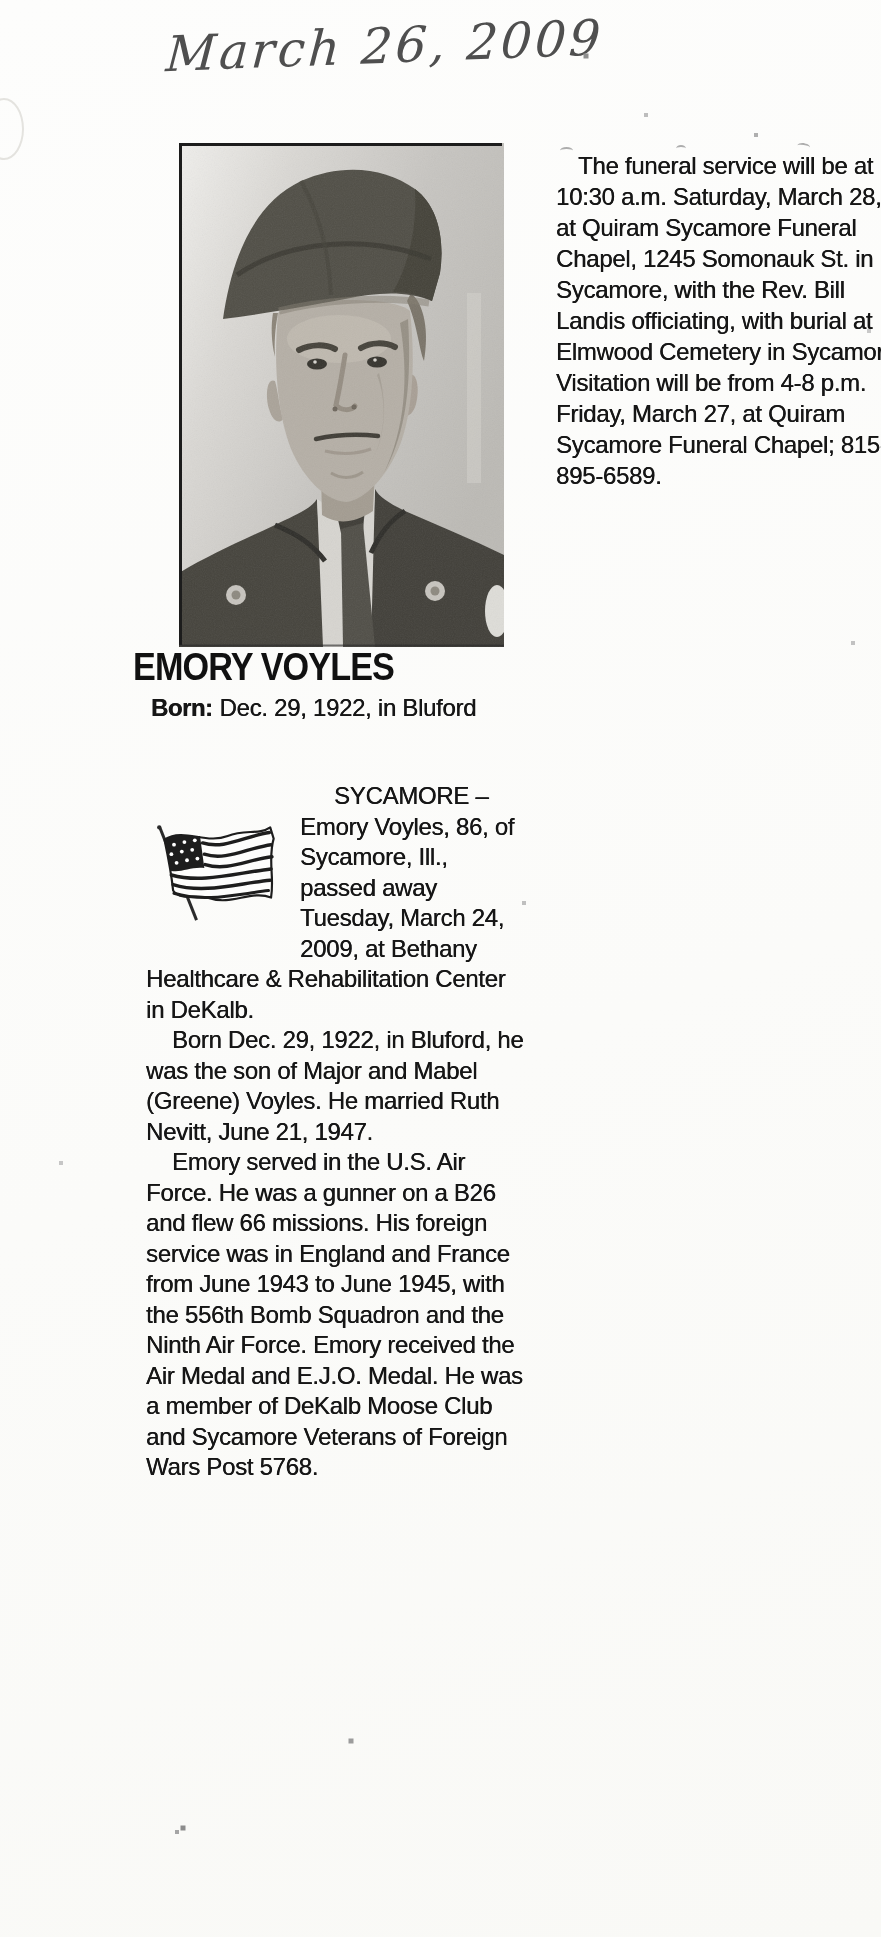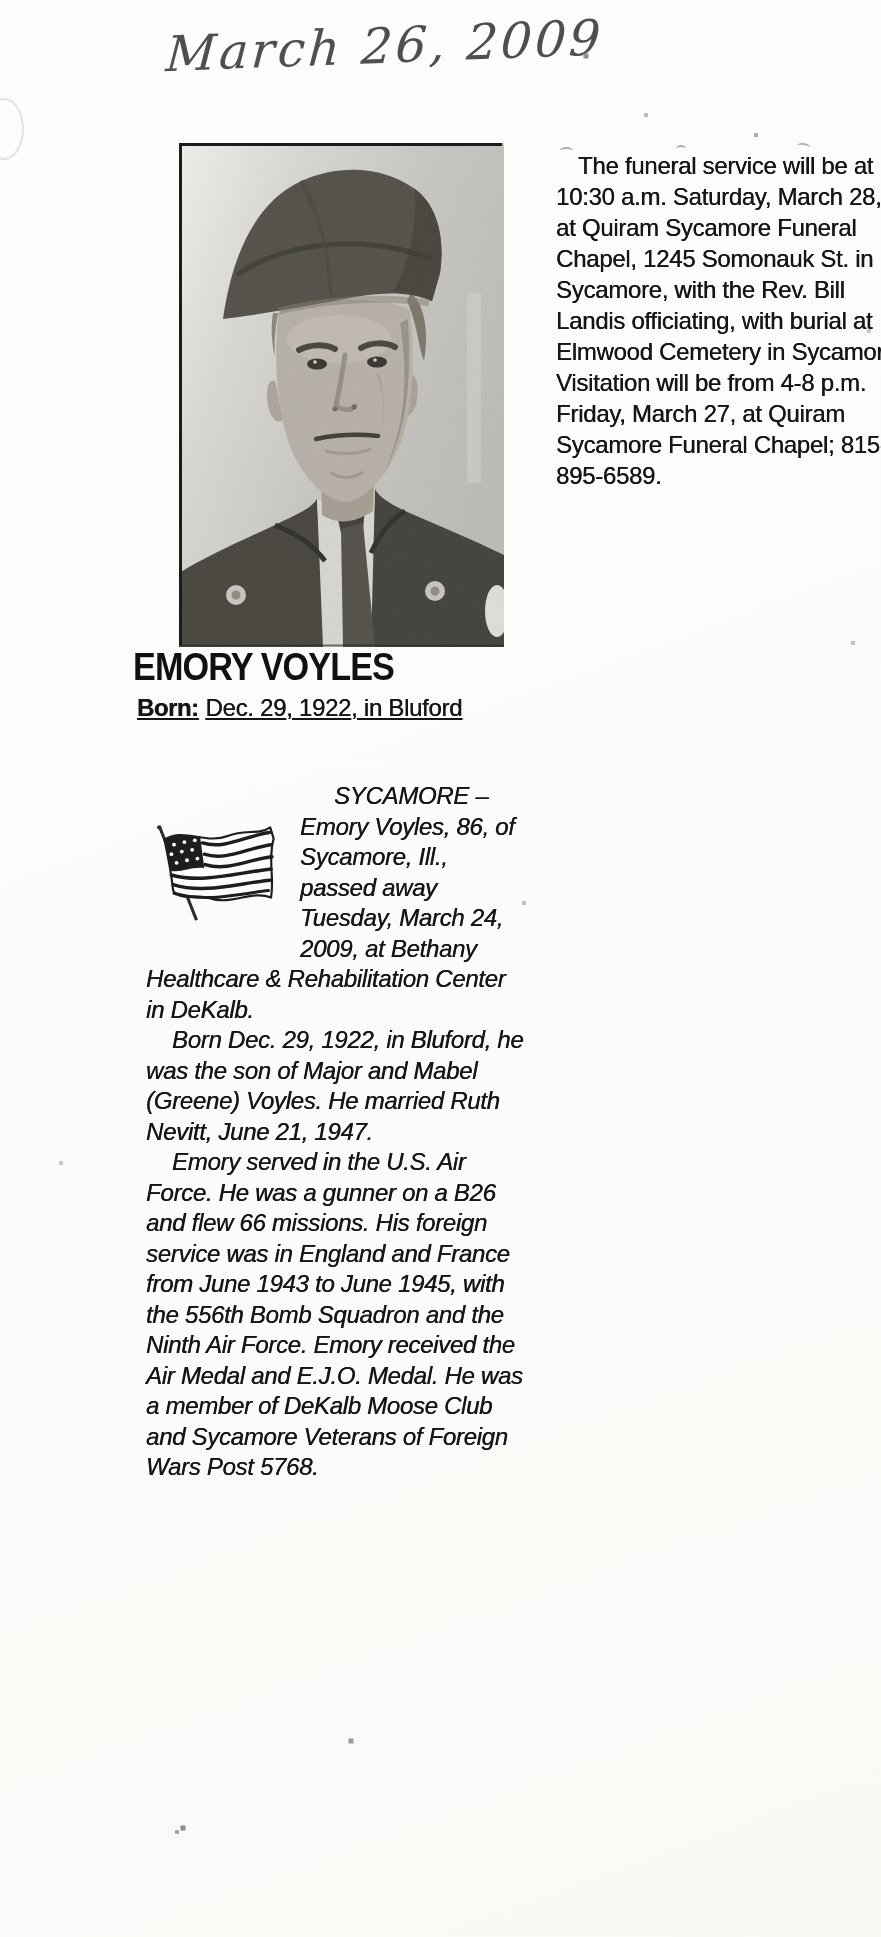--- a/index.html
+++ b/index.html
@@ -36,29 +36,29 @@
     font-size:38px;font-weight:700;letter-spacing:-1px;white-space:nowrap;
     transform:scaleX(0.9);transform-origin:left top;
     color:#111;
   }
   
   .vitals{
     position:absolute;left:134px;top:692px;width:400px;
     font-size:24px;line-height:31px;letter-spacing:-0.3px;
     text-shadow:0.35px 0 0 #161616;
   }
-  .vitals .born{margin-left:3px;text-decoration:underline;}
+  .vitals .born{margin-left:17px;}
   .vitals b{font-weight:700;margin-right:7px;letter-spacing:-0.5px;}
   
   .article{
     position:absolute;left:146px;top:781px;width:379px;
     font-size:24px;line-height:30.5px;letter-spacing:-0.3px;
     text-shadow:0.35px 0 0 #161616;
   }
-  .article p{margin:0;text-indent:26px;font-style:italic;}
+  .article p{margin:0;text-indent:26px;}
   .article p.p1{text-indent:34px;}
   .flagwrap{
     float:left;width:130px;height:124px;
     margin:32px 22px 4px 2px;
   }
   .flagwrap svg{display:block;width:100%;height:100%;}
   
   .ring-artifact{
     position:absolute;left:-16px;top:98px;width:36px;height:58px;
     border:2px solid #e4e3df;border-radius:50%;

